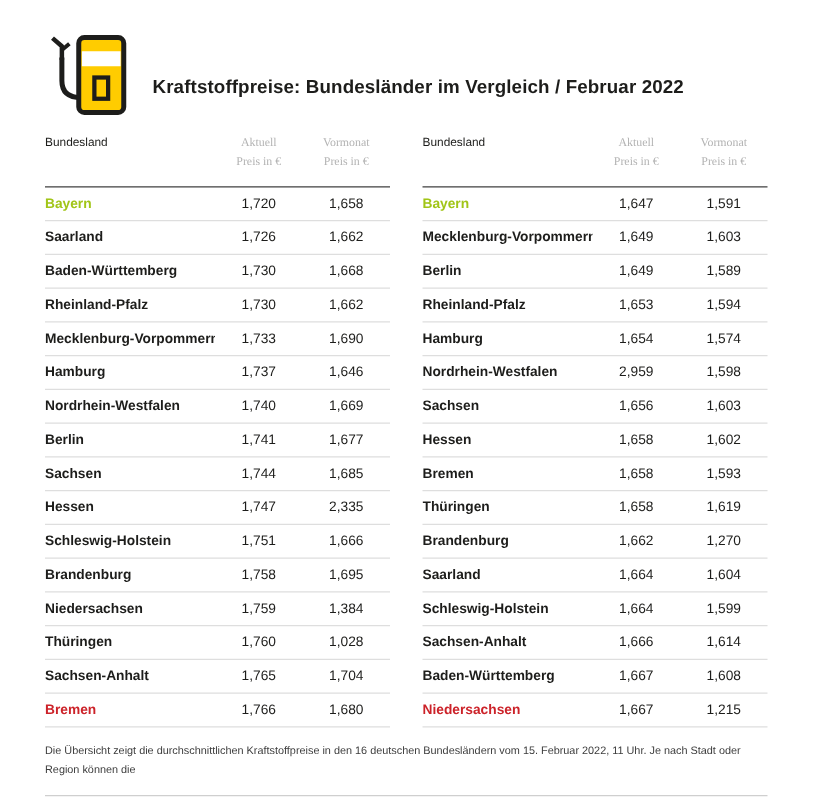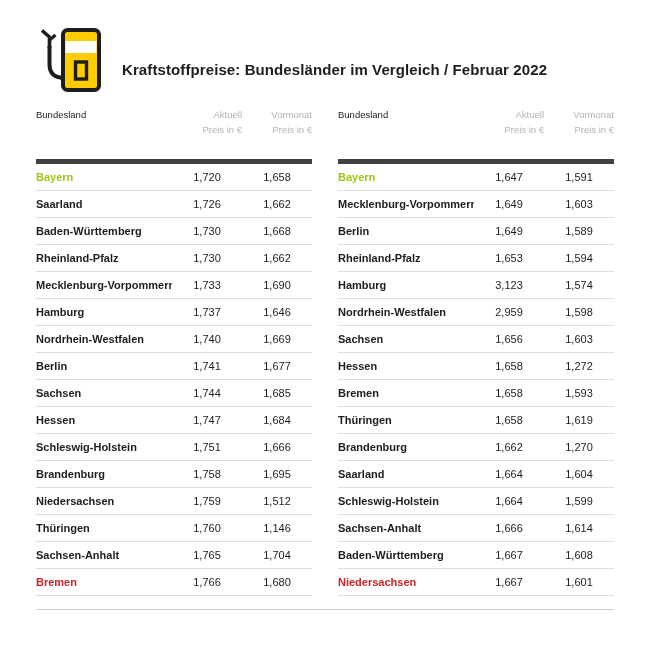--- a/index.html
+++ b/index.html
@@ -6,24 +6,24 @@
   body { width:650px; height:646px; font-family:"Liberation Sans", sans-serif; color:#1d1d1b; }
   .page { box-sizing:border-box; width:650px; height:646px; padding:26px 36px 0 36px; background:#fff; }
 
   .header { display:flex; align-items:center; gap:16px; height:72px; }
   .pump { flex:0 0 auto; }
   .title { font-size:15px; font-weight:bold; color:#1d1d1b; letter-spacing:0.1px;margin-top:15px; }
 
   .tables { display:flex; gap:26px; margin-top:10px; }
   .ftable { flex:1; min-width:0; }
 
-  .thead { display:flex; align-items:flex-start; padding-bottom:22px; border-bottom:5px solid #404040; }
+  .thead { display:flex; align-items:flex-start; padding-bottom:12px; border-bottom:1px solid #404040; }
   .thead .c1 { flex:1; font-size:9.5px; line-height:1.55; color:#1d1d1b; }
   .thead .c1 b { font-weight:bold; }
-  .thead .cnum { width:70px; text-align:right; font-size:9.5px; line-height:1.55; color:#b3b3b3; }
+  .thead .cnum { width:70px; text-align:center; font-size:9.5px; line-height:1.55; color:#b3b3b3;font-family:Liberation Serif, serif; }
 
   .row { display:flex; align-items:center; height:26px; border-bottom:1px solid #dedede; }
   .row .state { flex:1; font-size:11px; font-weight:bold; color:#1d1d1b; white-space:nowrap; overflow:hidden; }
   .row .price { width:70px; text-align:center; font-size:11px; color:#1d1d1b; }
   .row.hl-green .state { color:#a1c517; }
   .row.hl-red .state { color:#cc2229; }
 
   .footnote { margin-top:11px; font-size:8.7px; line-height:1.7; color:#3d3d3d; }
 
   .footer { margin-top:13px; border-top:1px solid #cfcfcf; padding-top:7px;
@@ -106,41 +106,41 @@
             <span class="price">1,677</span>
           </div>
           <div class="row">
             <span class="state">Sachsen</span>
             <span class="price">1,744</span>
             <span class="price">1,685</span>
           </div>
           <div class="row">
             <span class="state">Hessen</span>
             <span class="price">1,747</span>
-            <span class="price">1,684</span>
+            <span class="price">2,335</span>
           </div>
           <div class="row">
             <span class="state">Schleswig-Holstein</span>
             <span class="price">1,751</span>
             <span class="price">1,666</span>
           </div>
           <div class="row">
             <span class="state">Brandenburg</span>
             <span class="price">1,758</span>
             <span class="price">1,695</span>
           </div>
           <div class="row">
             <span class="state">Niedersachsen</span>
             <span class="price">1,759</span>
-            <span class="price">1,512</span>
+            <span class="price">1,384</span>
           </div>
           <div class="row">
             <span class="state">Thüringen</span>
             <span class="price">1,760</span>
-            <span class="price">1,146</span>
+            <span class="price">1,028</span>
           </div>
           <div class="row">
             <span class="state">Sachsen-Anhalt</span>
             <span class="price">1,765</span>
             <span class="price">1,704</span>
           </div>
           <div class="row hl-red">
             <span class="state">Bremen</span>
             <span class="price">1,766</span>
             <span class="price">1,680</span>
@@ -178,37 +178,37 @@
             <span class="price">1,649</span>
             <span class="price">1,589</span>
           </div>
           <div class="row">
             <span class="state">Rheinland-Pfalz</span>
             <span class="price">1,653</span>
             <span class="price">1,594</span>
           </div>
           <div class="row">
             <span class="state">Hamburg</span>
-            <span class="price">3,123</span>
+            <span class="price">1,654</span>
             <span class="price">1,574</span>
           </div>
           <div class="row">
             <span class="state">Nordrhein-Westfalen</span>
             <span class="price">2,959</span>
             <span class="price">1,598</span>
           </div>
           <div class="row">
             <span class="state">Sachsen</span>
             <span class="price">1,656</span>
             <span class="price">1,603</span>
           </div>
           <div class="row">
             <span class="state">Hessen</span>
             <span class="price">1,658</span>
-            <span class="price">1,272</span>
+            <span class="price">1,602</span>
           </div>
           <div class="row">
             <span class="state">Bremen</span>
             <span class="price">1,658</span>
             <span class="price">1,593</span>
           </div>
           <div class="row">
             <span class="state">Thüringen</span>
             <span class="price">1,658</span>
             <span class="price">1,619</span>
@@ -234,28 +234,29 @@
             <span class="price">1,614</span>
           </div>
           <div class="row">
             <span class="state">Baden-Württemberg</span>
             <span class="price">1,667</span>
             <span class="price">1,608</span>
           </div>
           <div class="row hl-red">
             <span class="state">Niedersachsen</span>
             <span class="price">1,667</span>
-            <span class="price">1,601</span>
+            <span class="price">1,215</span>
           </div>
         </div>
     </div>
 
   </div>
 
   <div class="footnote">
+    <div>Die Übersicht zeigt die durchschnittlichen Kraftstoffpreise in den 16 deutschen Bundesländern vom 15. Februar 2022, 11 Uhr. Je nach Stadt oder Region können die</div>
   </div>
 
   <div class="footer">
     
     
   </div>
 
 </div>
 
 </body></html>

